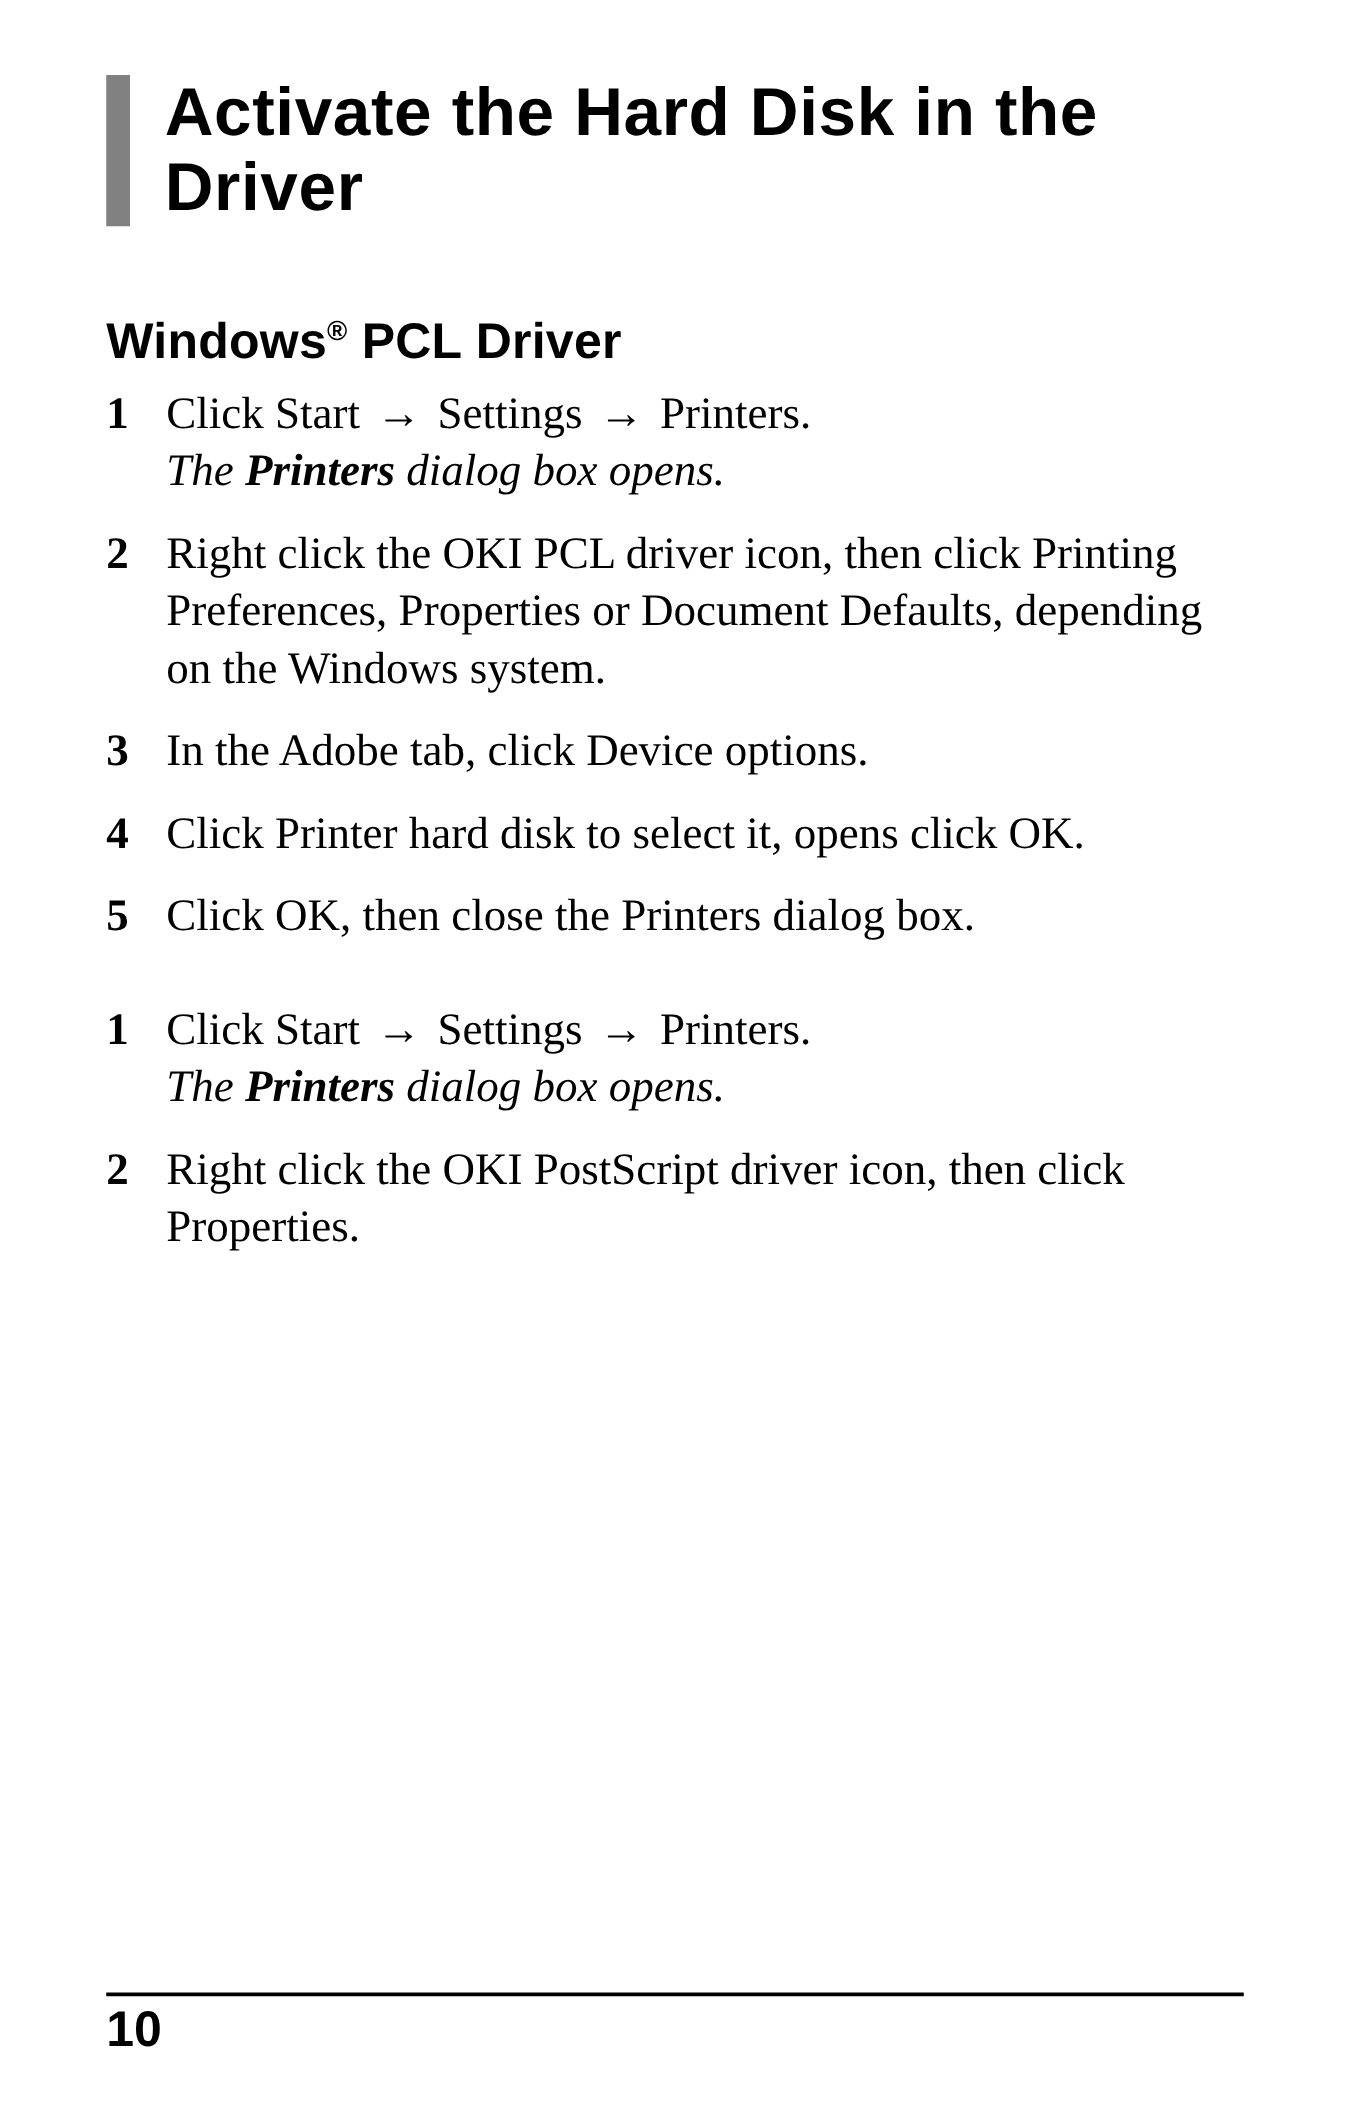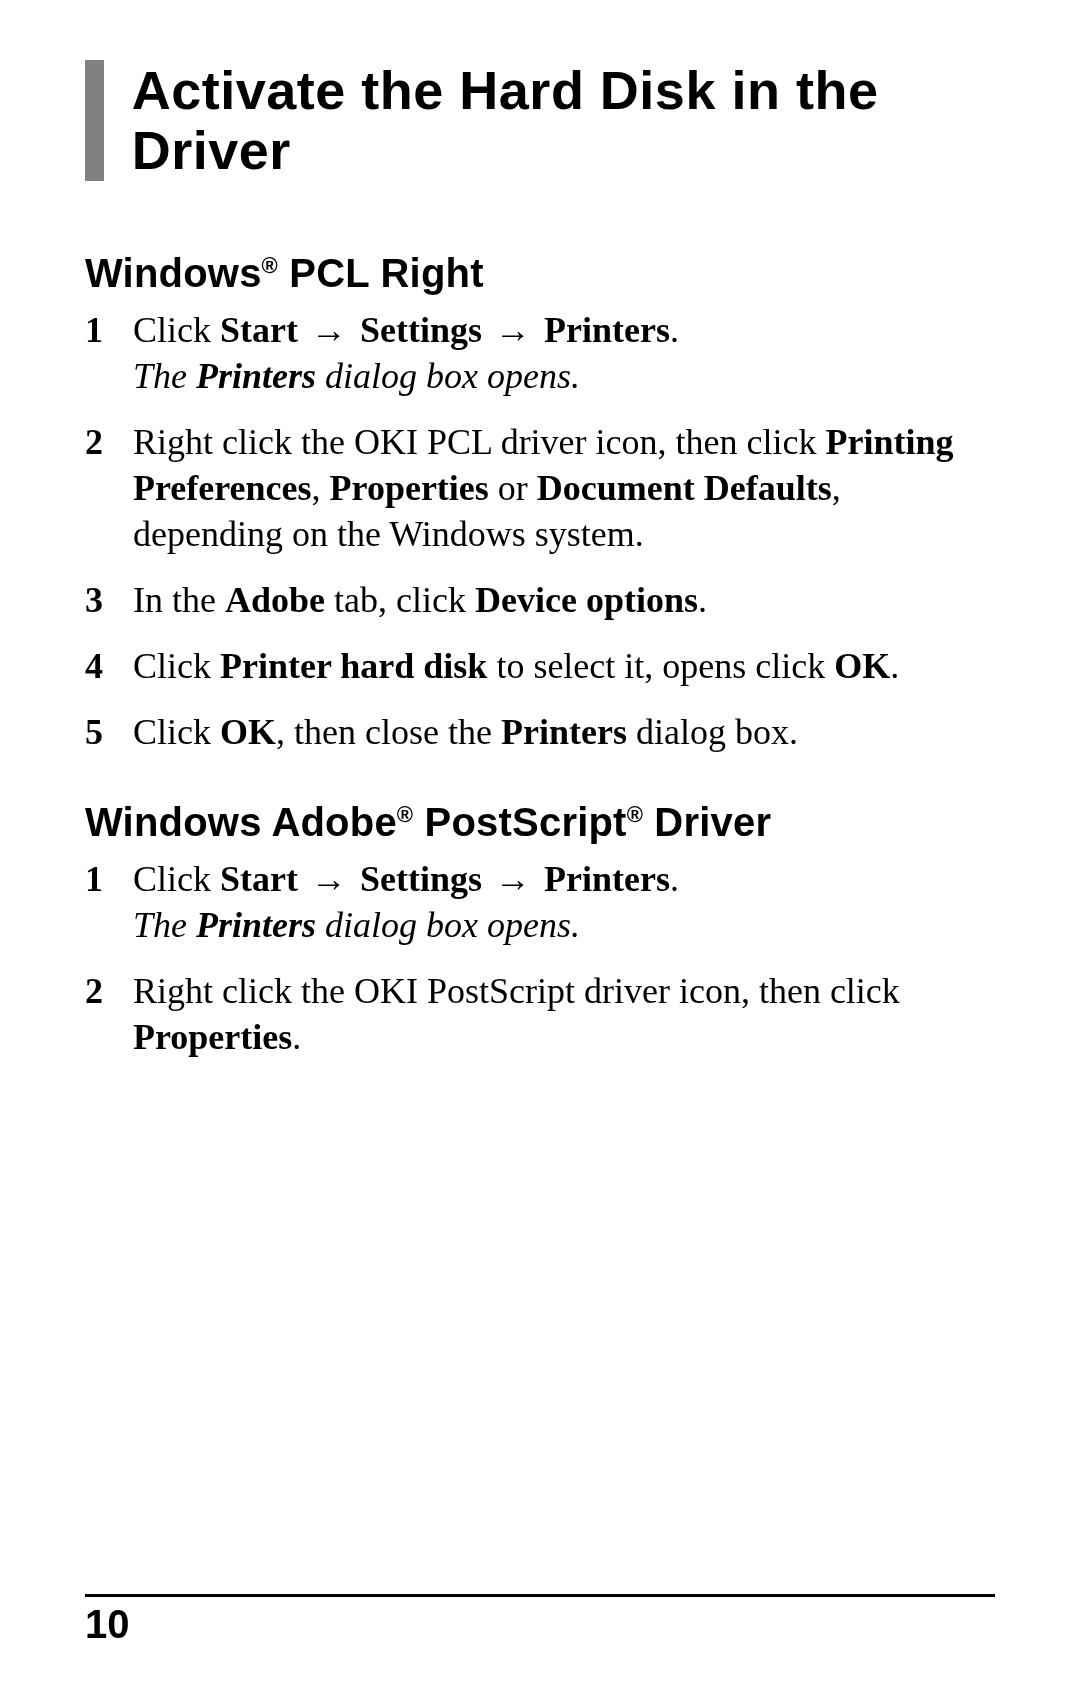--- a/index.html
+++ b/index.html
@@ -61,21 +61,21 @@
     line-height: 1.28;
     margin-bottom: 20px;
   }
   ol.steps > li .num {
     font-weight: bold;
     min-width: 48px;
   }
   ol.steps > li .content {
     flex: 1;
   }
-  .bold { font-weight: bold; }
+  .bold { font-weight: normal; }
   .ital { font-style: italic; }
   .italbold { font-style: italic; font-weight: bold; }
   .arrow { padding: 0 4px; }
   .footer-rule {
     position: absolute;
     left: 85px;
     right: 85px;
     bottom: 100px;
     border-top: 3px solid #000;
   }
@@ -92,21 +92,21 @@
 <body>
 
 <div class="page">
 
   <div class="title-block">
     <div class="title-bar"></div>
     <h1 class="page-title">Activate the Hard Disk in the Driver</h1>
   </div>
 
   <h2 class="subhead">
-    <span>Windows</span><span class="sup">®</span><span> PCL Right</span>
+    <span>Windows</span><span class="sup">®</span><span> PCL Driver</span>
   </h2>
   <ol class="steps" id="section1-steps">
       <li>
         <span class="num">1</span>
         <span class="content"><span><span>Click </span><span class="bold">Start</span><span class="arrow"> → </span><span class="bold">Settings</span><span class="arrow"> → </span><span class="bold">Printers</span><span>.</span></span><br><span><span class="ital">The </span><span class="italbold">Printers</span><span class="ital"> dialog box opens.</span></span></span>
       </li>
       <li>
         <span class="num">2</span>
         <span class="content"><span><span>Right click the OKI PCL driver icon, then click </span><span class="bold">Printing Preferences</span><span>, </span><span class="bold">Properties</span><span> or </span><span class="bold">Document Defaults</span><span>, depending on the Windows system.</span></span></span>
       </li>
@@ -117,23 +117,20 @@
       <li>
         <span class="num">4</span>
         <span class="content"><span><span>Click </span><span class="bold">Printer hard disk</span><span> to select it, opens click </span><span class="bold">OK</span><span>.</span></span></span>
       </li>
       <li>
         <span class="num">5</span>
         <span class="content"><span><span>Click </span><span class="bold">OK</span><span>, then close the </span><span class="bold">Printers</span><span> dialog box.</span></span></span>
       </li>
     </ol>
 
-  <h2 class="subhead">
-    <span>Windows Adobe</span><span class="sup">®</span><span> PostScript</span><span class="sup">®</span><span> Driver</span>
-  </h2>
   <ol class="steps" id="section2-steps">
       <li>
         <span class="num">1</span>
         <span class="content"><span><span>Click </span><span class="bold">Start</span><span class="arrow"> → </span><span class="bold">Settings</span><span class="arrow"> → </span><span class="bold">Printers</span><span>.</span></span><br><span><span class="ital">The </span><span class="italbold">Printers</span><span class="ital"> dialog box opens.</span></span></span>
       </li>
       <li>
         <span class="num">2</span>
         <span class="content"><span><span>Right click the OKI PostScript driver icon, then click </span><span class="bold">Properties</span><span>.</span></span></span>
       </li>
     </ol>

